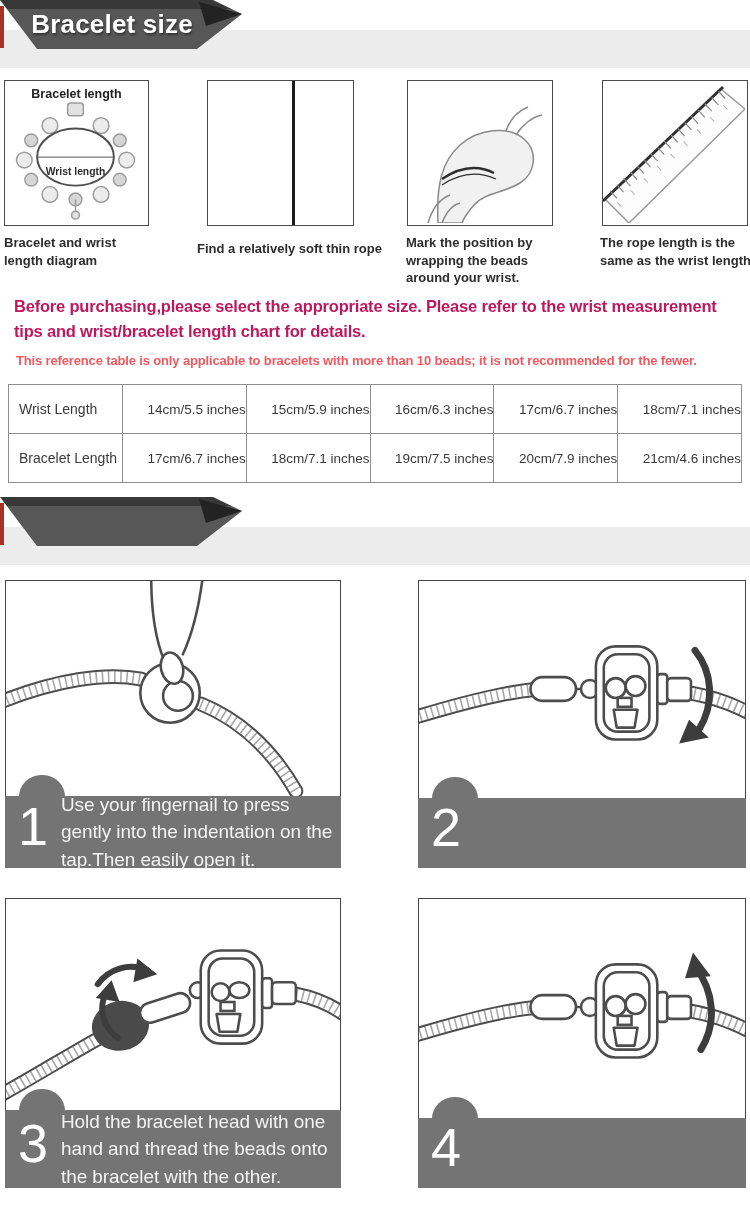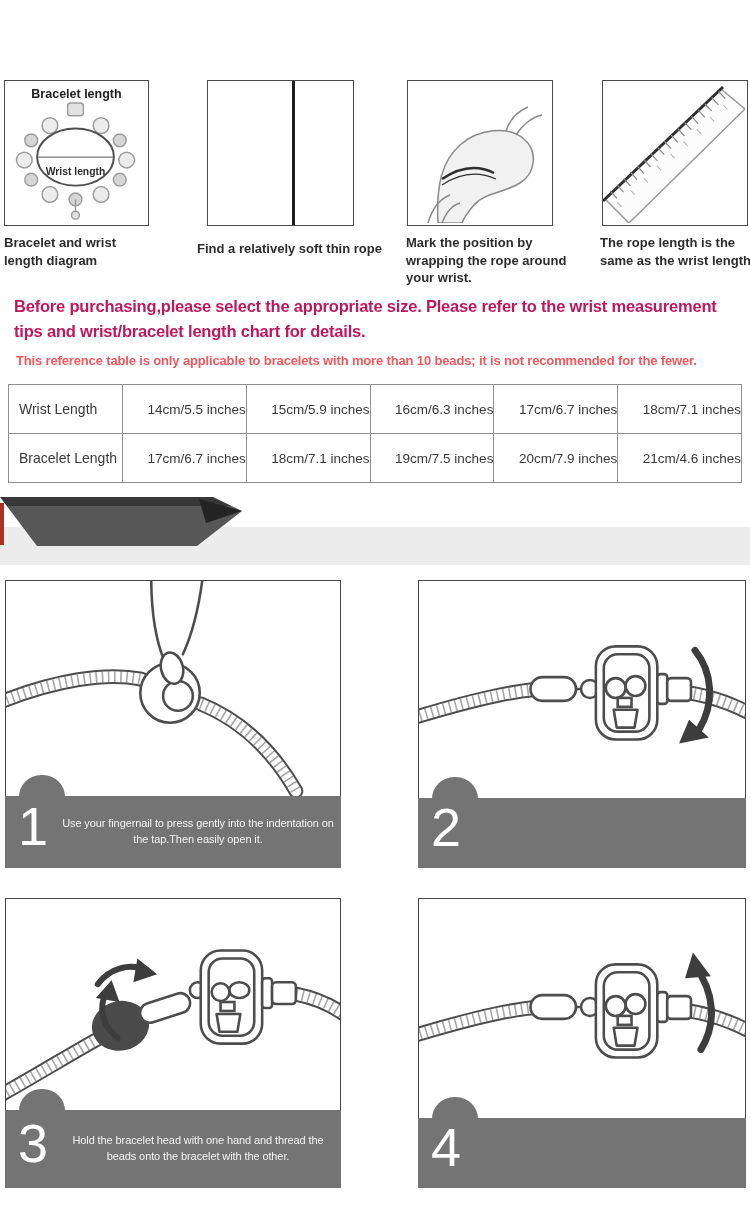--- a/index.html
+++ b/index.html
@@ -41,38 +41,45 @@
 
   
   .sbox { position:absolute; background:#fff; border:1.5px solid #454545; overflow:visible; }
   .sbox svg.illus { position:absolute; top:0; left:0; }
   .sbar { position:absolute; left:-1px; right:-1px; bottom:-1px; background:#747474;
      display:flex; align-items:center; }
   .sbump { position:absolute; top:-21px; left:14px; width:46px; height:22px; background:#747474;
      border-radius:46px 46px 0 0; }
   .snum { position:relative; width:56px; text-align:center; font-size:54px; line-height:1;
      color:#fff; font-weight:400; margin-top:-12px; }
-  .stext { flex:1; font-size:11px; color:#f3f3f3; line-height:1.45; letter-spacing:-0.1px;
-     padding-right:6px;text-align:center; }
+  .stext { flex:1; font-size:19px; color:#f3f3f3; line-height:1.45; letter-spacing:-0.1px;
+     padding-right:6px; }
 
   
   .tA { fill:none; stroke:#4d4d4d; stroke-width:15; stroke-linecap:round; }
   .tB { fill:none; stroke:#fff; stroke-width:11; stroke-linecap:round; }
   .tC { fill:none; stroke:#4d4d4d; stroke-width:11; stroke-dasharray:1.6 4.6; opacity:.5; }
   .oL { fill:#fff; stroke:#4d4d4d; stroke-width:2.6; stroke-linejoin:round; }
   .oN { fill:none; stroke:#4d4d4d; stroke-width:2.6; stroke-linecap:round; }
   .arw { fill:none; stroke:#3d3d3d; stroke-width:7; stroke-linecap:round; }
   .arw6 { fill:none; stroke:#3d3d3d; stroke-width:6; stroke-linecap:round; }
   .arh { fill:#3d3d3d; }
 </style>
 </head>
 <body>
 
 <div class="page">
 
+  <div class="banner" style="top:0">
+    <div class="band"></div>
+    <div class="red-edge"></div>
+    <div class="ribbon"></div>
+    <div class="fold"></div>
+    <div class="title">Bracelet size</div>
+  </div>
 
   <div class="mbox" style="left:4px;width:145px">
     <div class="p1-label">Bracelet length</div>
     <svg width="141" height="122" viewBox="0 0 142 124" style="position:absolute;top:20px;left:0">
       <g stroke="#9c9c9c" stroke-width="1.5">
         <rect x="63" y="2" width="16" height="13" rx="3" fill="#e2e2e2"></rect>
         <circle cx="123" cy="60" r="8" fill="#ececec"></circle>
           <circle cx="116" cy="80" r="6.5" fill="#d6d6d6"></circle>
         <circle cx="97" cy="95" r="8" fill="#ececec"></circle>
           <circle cx="71" cy="100" r="6.5" fill="#d6d6d6"></circle>
@@ -100,21 +107,21 @@
 
   <div class="mbox" style="left:407px;width:146px">
     <svg width="142" height="142" viewBox="0 0 142 142" style="position:absolute;top:0;left:0">
       <path d="M30,142 C28,104 34,80 52,64 C70,48 100,44 116,58 C130,70 128,92 112,102 C96,112 76,112 66,124 C60,131 56,136 54,142 Z" fill="#f1f1f1" stroke="#8a8a8a" stroke-width="1.5"></path>
       <path d="M98,50 C102,38 110,30 120,26 M108,54 C114,44 124,36 134,34" fill="none" stroke="#8a8a8a" stroke-width="1.5"></path>
       <path d="M20,142 C24,128 32,118 42,114 M34,142 C38,132 44,124 52,122" fill="none" stroke="#8a8a8a" stroke-width="1.5"></path>
       <path d="M34,98 C52,86 70,84 86,92" fill="none" stroke="#2e2e2e" stroke-width="2.5"></path>
       <path d="M34,104 C52,92 70,90 88,98" fill="none" stroke="#2e2e2e" stroke-width="1.2"></path>
     </svg>
   </div>
-  <div class="mcap" style="left:406px;width:164px">Mark the position by wrapping the rope around your wrist.</div>
+  <div class="mcap" style="left:406px;width:164px">Mark the position by wrapping the beads around your wrist.</div>
 
   <div class="mbox" style="left:602px;width:146px">
     <svg width="142" height="142" viewBox="0 0 142 142" style="position:absolute;top:0;left:0">
       <polygon points="2,118 118,8 142,28 26,142" fill="#fcfcfc" stroke="#9a9a9a" stroke-width="1.5"></polygon>
       <line x1="0" y1="120" x2="120" y2="6" stroke="#2f2f2f" stroke-width="3"></line>
       <line x1="10" y1="114" x2="122" y2="11" stroke="#8a8a8a" stroke-width="10" stroke-dasharray="1.2 8"></line>
       <line x1="16" y1="124" x2="126" y2="23" stroke="#b5b5b5" stroke-width="6" stroke-dasharray="1 17"></line>
     </svg>
   </div>
   <div class="mcap" style="left:600px;width:160px">The rope length is the same as the wrist length.</div>

